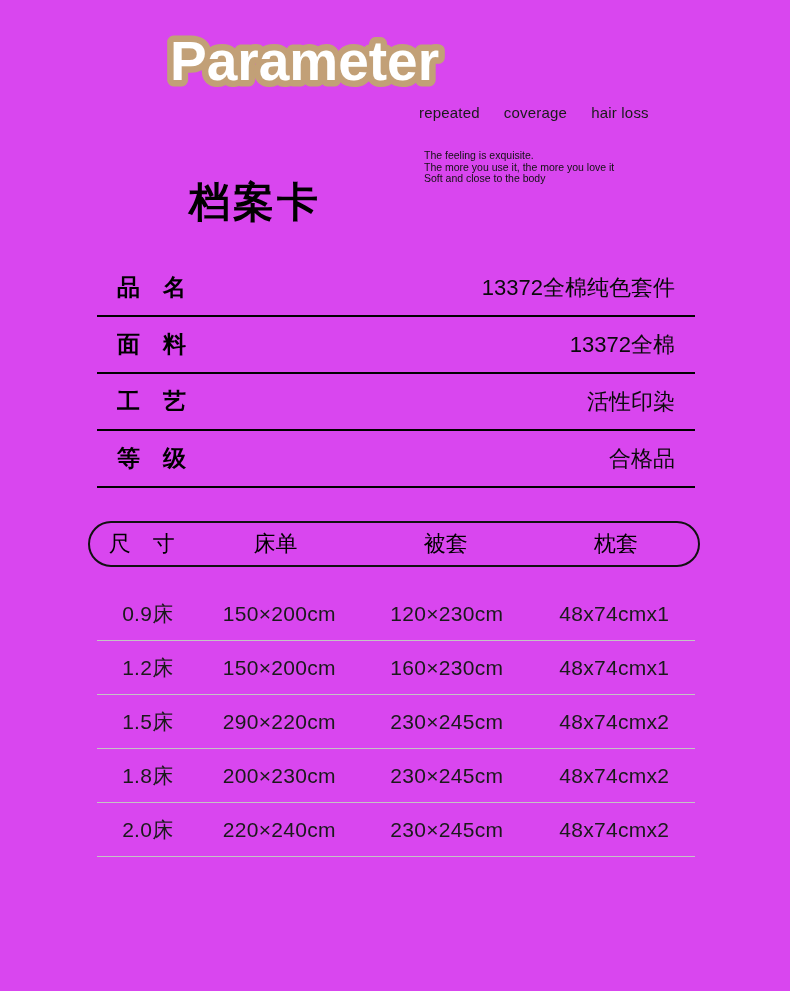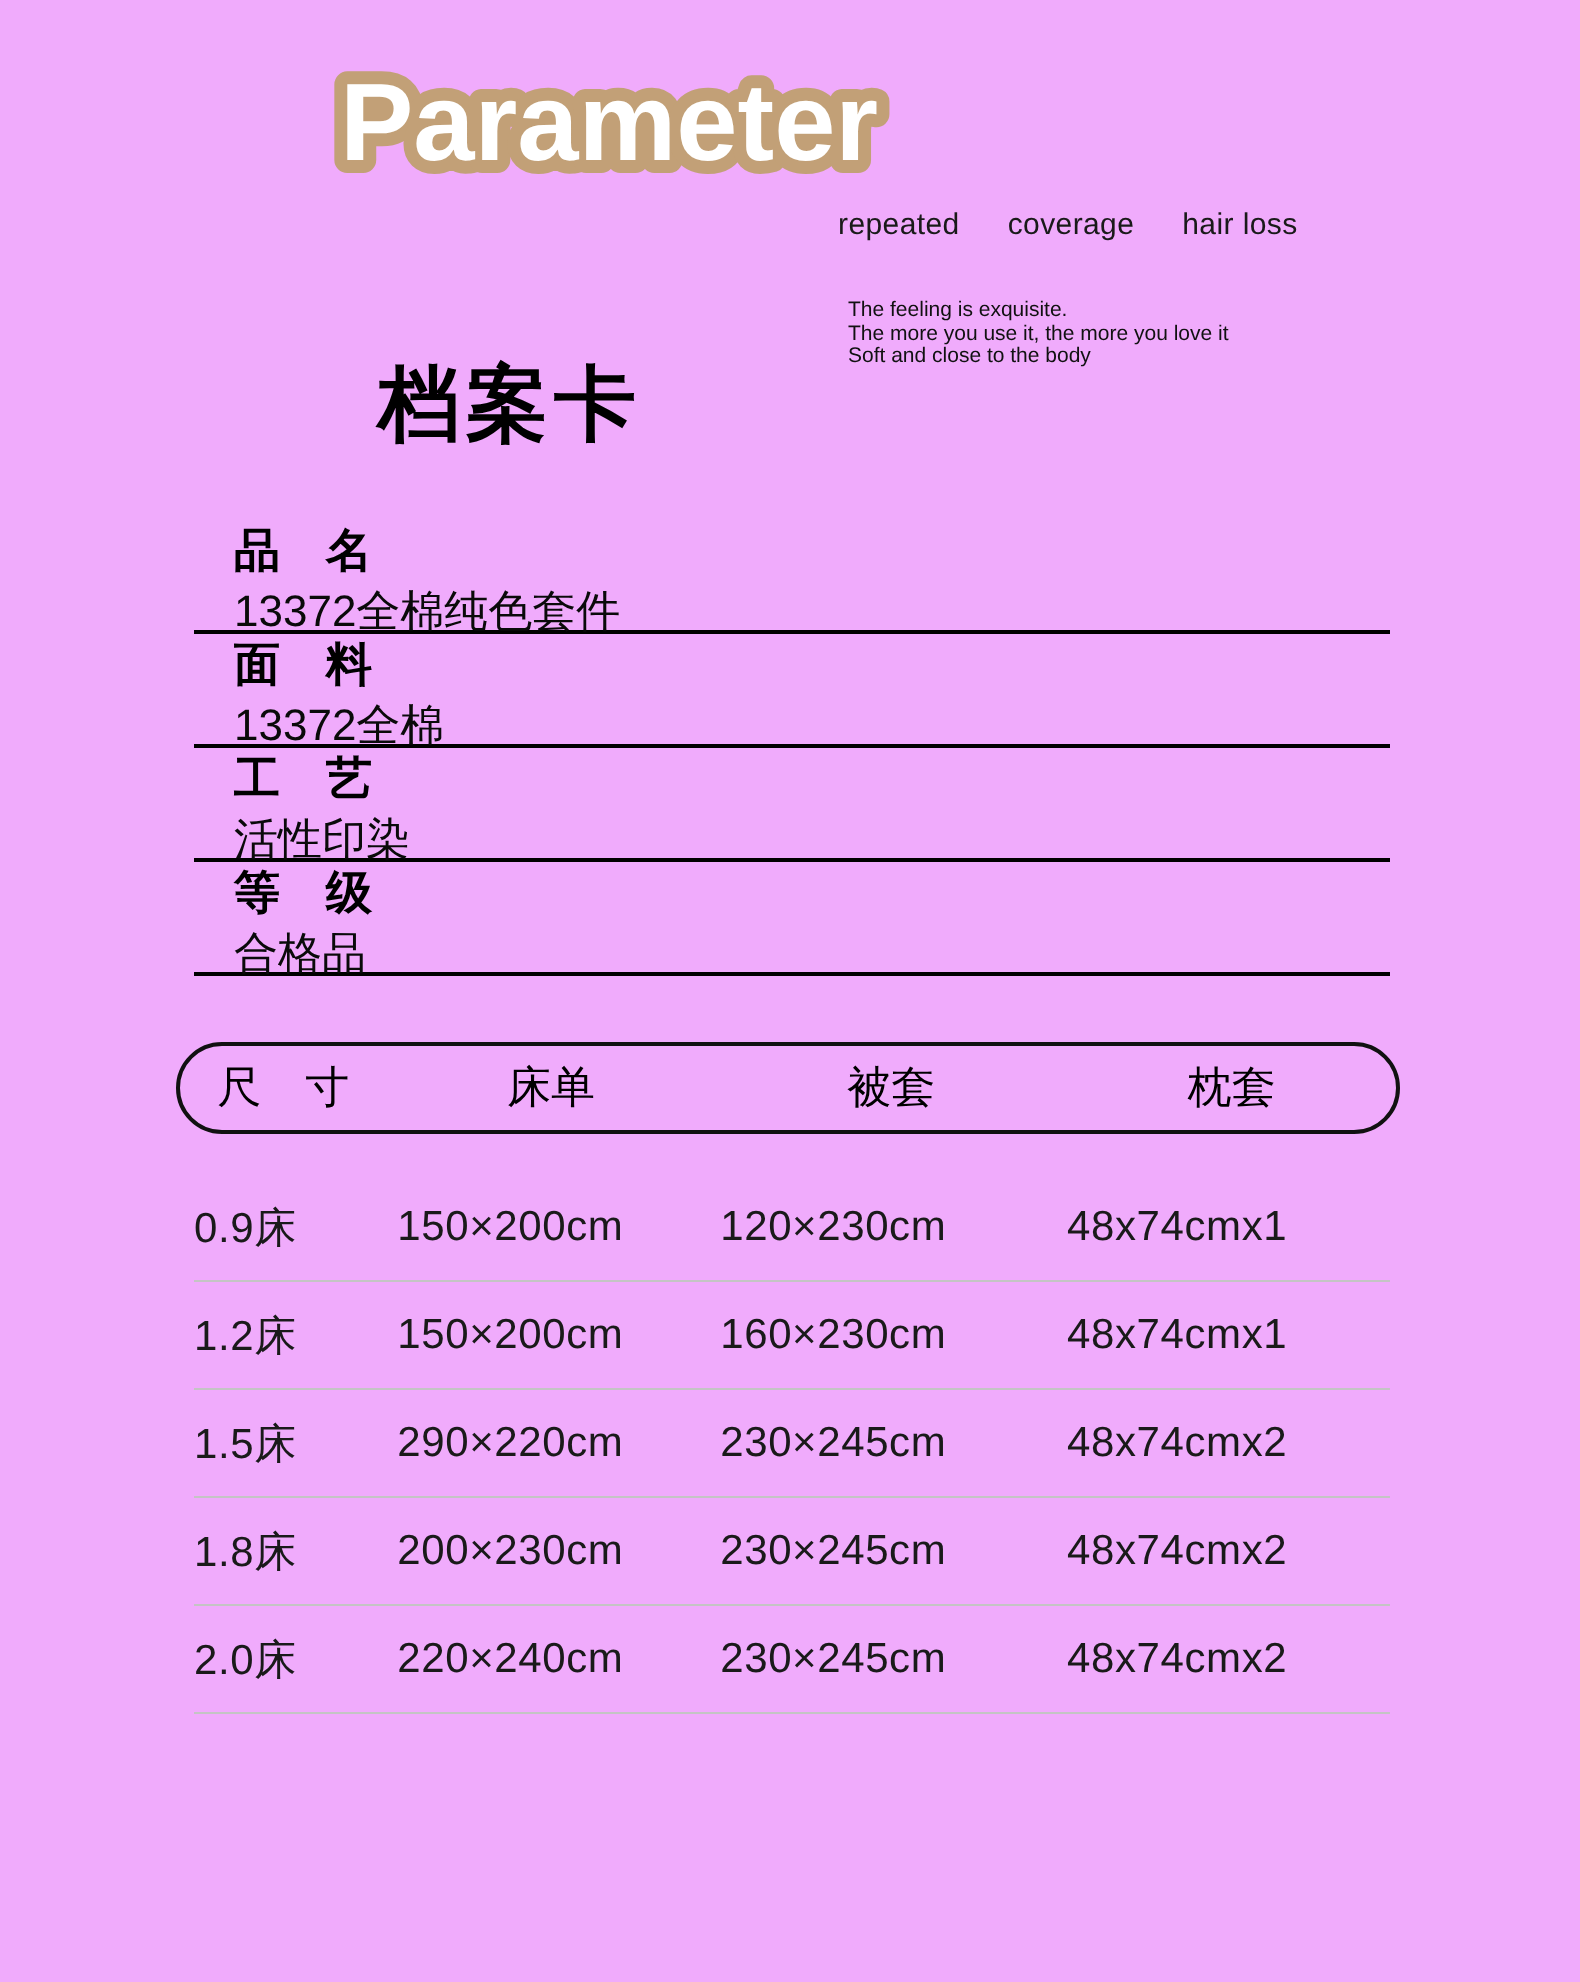--- a/index.html
+++ b/index.html
@@ -3,21 +3,21 @@
 <meta charset="utf-8">
 <style>
   * { margin: 0; padding: 0; box-sizing: border-box; }
   html, body { background: #ffffff; }
   body { font-family: "Liberation Sans", "DejaVu Sans", sans-serif; }
 
   .page {
     position: relative;
     width: 790px;
     height: 991px;
-    background: #f0abfc;
+    background: #d946ef;
     overflow: hidden;
     margin: 0 auto;
   }
 
   
   .title-svg {
     position: absolute;
     left: 160px;
     top: 12px;
     width: 500px;
@@ -62,24 +62,23 @@
   .spec-table {
     position: absolute;
     left: 97px;
     top: 260px;
     width: 598px;
   }
   .spec-row {
     height: 57px;
     display: flex;
     justify-content: space-between;
-    align-items: flex-start;
+    align-items: center;
     border-bottom: 2px solid #000000;
     padding: 0 20px 0 20px;
-    flex-direction: column;
   }
   .spec-label {
     font-size: 23px;
     font-weight: 700;
     color: #000000;
   }
   .spec-value {
     font-size: 22px;
     font-weight: 500;
     color: #0a0a0a;
@@ -112,20 +111,21 @@
     width: 598px;
   }
   .size-row {
     height: 54px;
     display: grid;
     grid-template-columns: 17% 27% 29% 27%;
     align-items: center;
     border-bottom: 1px solid #c4c4c4;
   }
   .size-cell {
+    text-align: center;
     font-size: 21px;
     font-weight: 500;
     color: #1a1a1a;
     letter-spacing: 0.3px;
   }
 </style>
 </head>
 <body>
 
 <div class="page">

